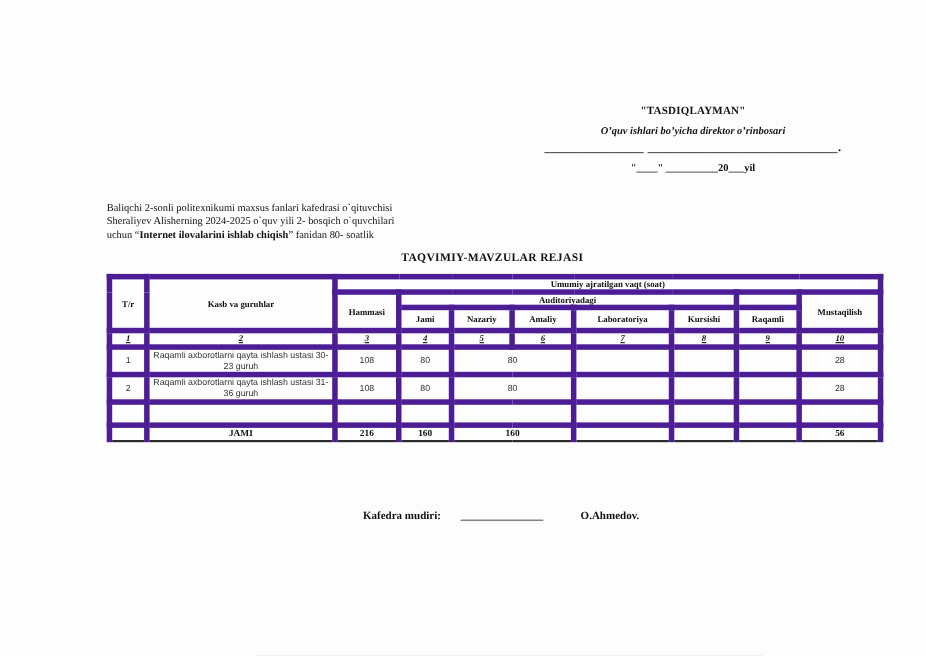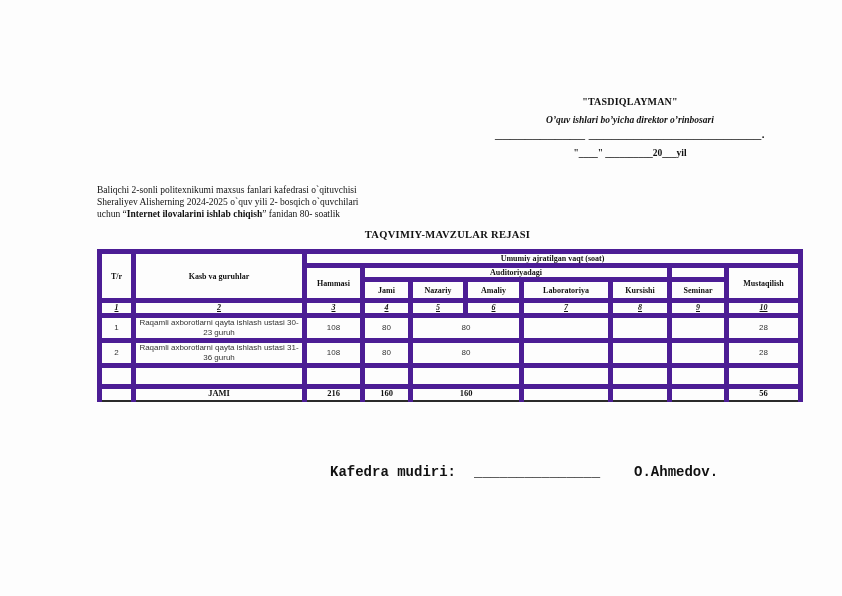--- a/index.html
+++ b/index.html
@@ -33,21 +33,21 @@
   table.plan tr.total-row td{border-bottom:2px solid #2b2b2b;}
   th.h{font-family:"Liberation Serif", serif;font-weight:bold;font-size:8px;}
   th.h-big{font-size:8.5px;}
   td.numrow{font-weight:bold;font-style:italic;text-decoration:underline;font-size:8px;}
   td.datacell{font-family:"Liberation Sans", sans-serif;color:#333;font-size:7.5px;}
   td.name-cell{text-align:left;padding-left:4px;}
   tr.total-row td{font-weight:bold;font-size:8.5px;}
 
   
   .note{left:100px;top:441px;width:712px;font-weight:bold;font-size:9.5px;line-height:12px;}
-  .head-line{left:330px;top:464px;width:400px;font-weight:bold;font-size:14px;font-family:Liberation Mono, monospace;}
+  .head-line{left:330px;top:464px;width:400px;font-weight:bold;font-size:10px;}
   .head-line .gap1{display:inline-block;width:18px;}
   .head-line .gap2{display:inline-block;width:34px;}
 </style>
 </head>
 <body>
 
 <div class="page">
 
   <div class="abs approval">
     <div class="t1">"TASDIQLAYMAN"</div>
@@ -89,21 +89,21 @@
         <th class="h" colspan="5">Auditoriyadagi</th>
         <th class="h"></th>
         <th class="h" rowspan="2">Mustaqilish</th>
       </tr>
       <tr style="height:21px">
         <th class="h">Jami</th>
         <th class="h">Nazariy</th>
         <th class="h">Amaliy</th>
         <th class="h">Laboratoriya</th>
         <th class="h">Kursishi</th>
-        <th class="h">Seminar</th>
+        <th class="h">Raqamli</th>
       </tr>
       <tr style="height:13px">
         <td class="numrow">1</td>
         <td class="numrow">2</td>
         <td class="numrow">3</td>
         <td class="numrow">4</td>
         <td class="numrow">5</td>
         <td class="numrow">6</td>
         <td class="numrow">7</td>
         <td class="numrow">8</td>

